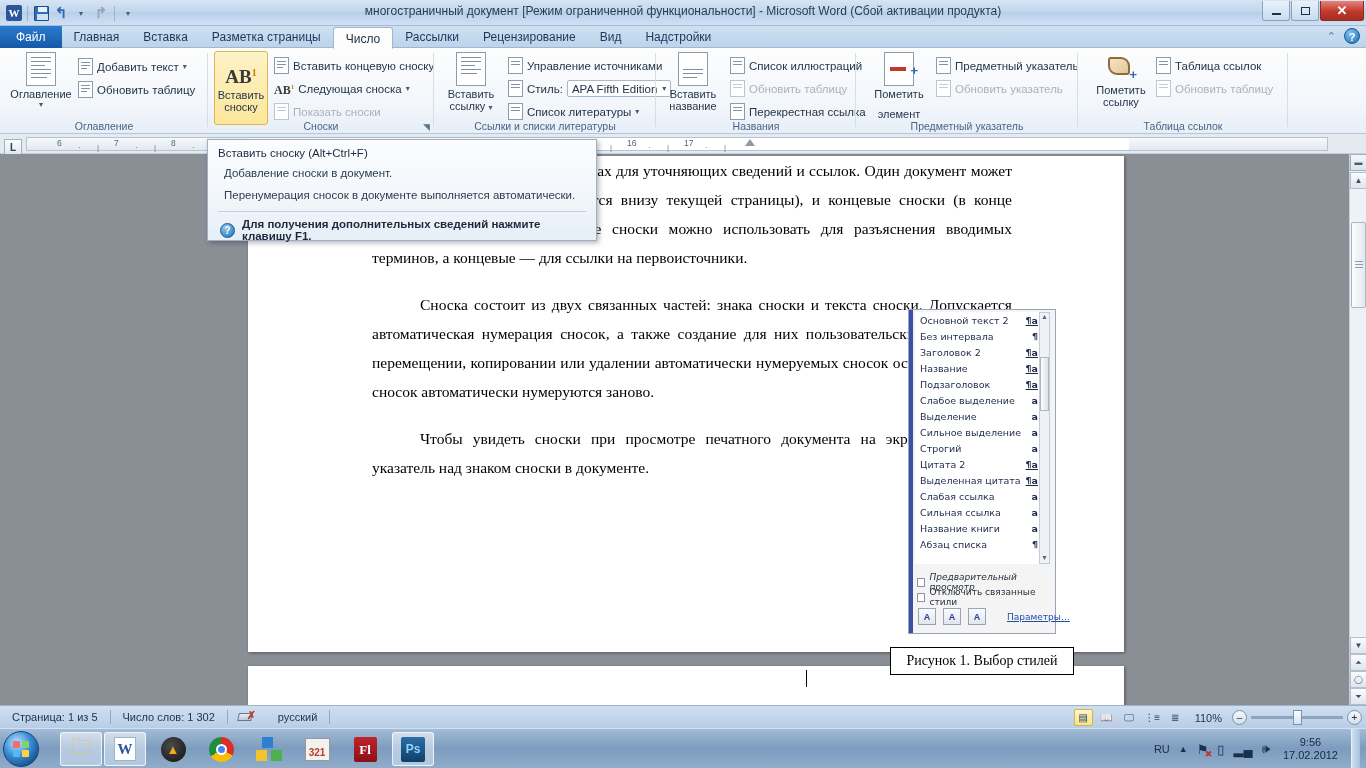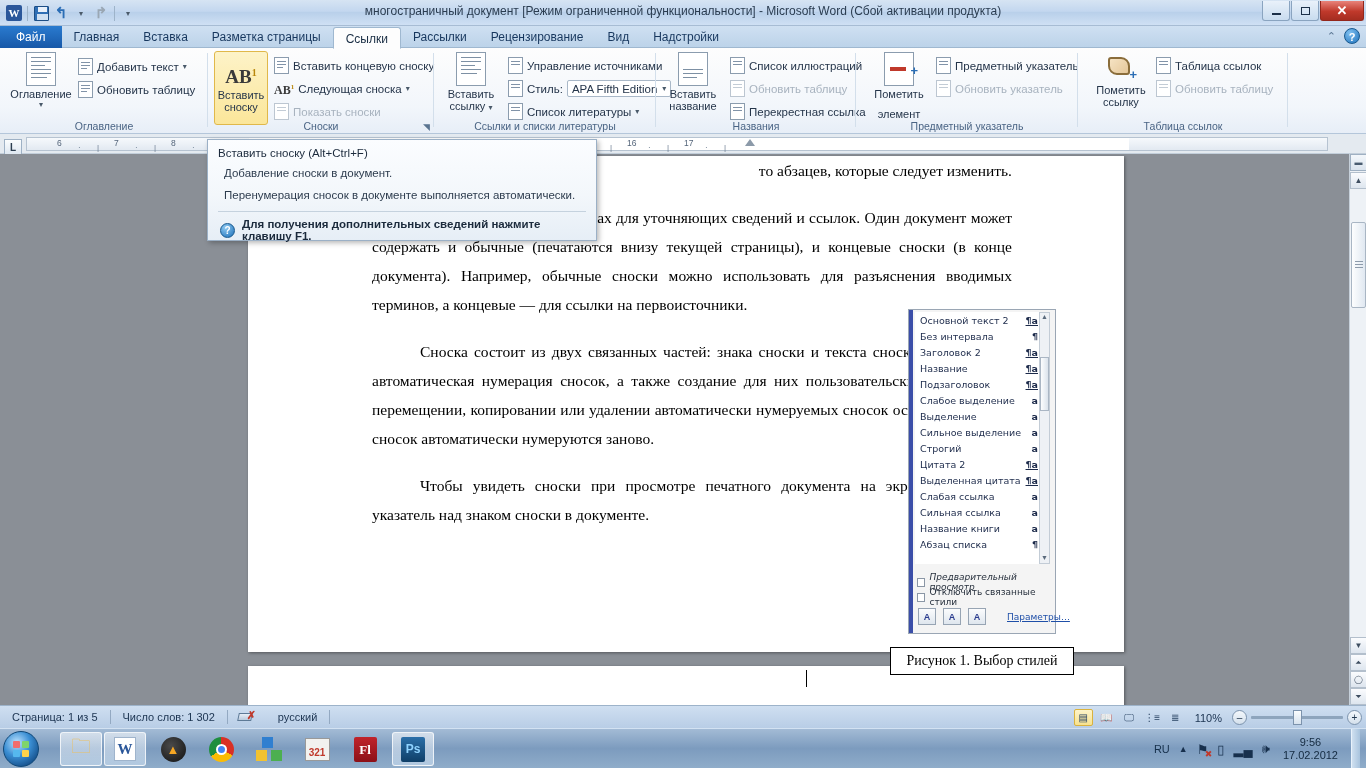--- a/index.html
+++ b/index.html
@@ -350,21 +350,21 @@
       <div class="win-btn close">✕</div>
     </div>
   </div>
 
   <div class="tabstrip">
     <div class="tabs">
       <div class="tab file">Файл</div>
       <div class="tab">Главная</div>
       <div class="tab">Вставка</div>
       <div class="tab">Разметка страницы</div>
-      <div class="tab active">Ссылки</div>
+      <div class="tab active">Число</div>
       <div class="tab">Рассылки</div>
       <div class="tab">Рецензирование</div>
       <div class="tab">Вид</div>
       <div class="tab">Надстройки</div>
     </div>
     <div class="help-btns">
       <div class="collapse-ribbon">⌃</div>
       <div class="help-circ">?</div>
     </div>
   </div>
@@ -640,21 +640,20 @@
         <span class="rv-num" style="top: 436px;">26</span>
         <span class="rv-dot" style="top: 458px; font-size: 8px; color: rgb(107, 124, 144);">–</span>
         <span class="rv-num" style="top: 479px;">27</span>
         <span class="rv-dot" style="top: 501px; font-size: 8px; color: rgb(107, 124, 144);">–</span>
       </div>
   </div>
 
   <div class="workspace">
     <div class="page">
       <div class="doc-text">
-        <p style="text-indent:0;text-align:right;">то абзацев, которые следует изменить.</p>
         <p>ются в печатных документах для уточняющих сведений и ссылок. Один документ может содержать и обычные (печатаются внизу текущей страницы), и концевые сноски (в конце документа). Например, обычные сноски можно использовать для разъяснения вводимых терминов, а концевые — для ссылки на первоисточники.</p>
         <p>Сноска состоит из двух связанных частей: знака сноски и текста сноски. Допускается автоматическая нумерация сносок, а также создание для них пользовательских знаков. При перемещении, копировании или удалении автоматически нумеруемых сносок оставшиеся знаки сносок автоматически нумеруются заново.</p>
         <p>Чтобы увидеть сноски при просмотре печатного документа на экране, задержите указатель над знаком сноски в документе.</p>
       </div>
     </div>
     <div class="page2"></div>
 
     <div class="styles-pane">
       <div class="lband"></div>
       <div class="styles-list" id="styles-list">

